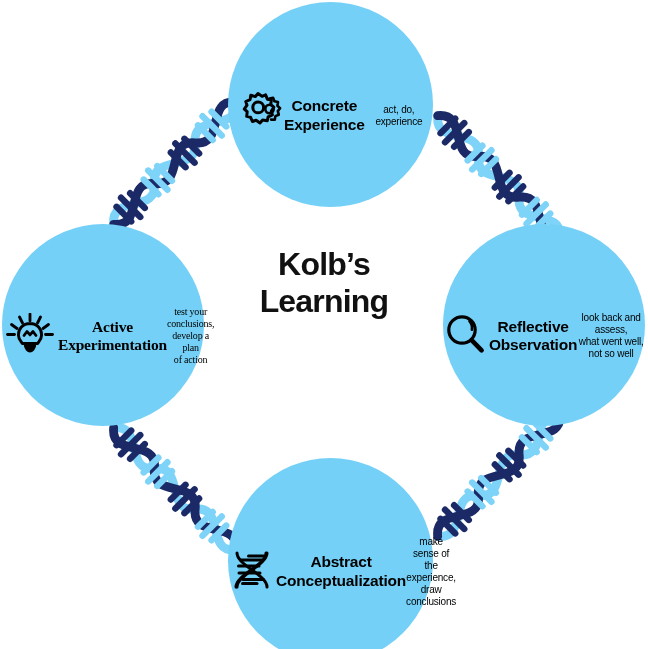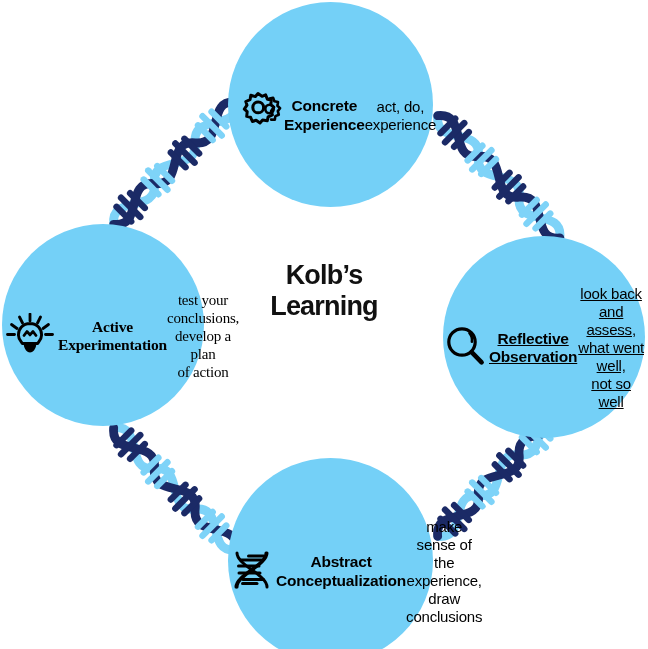--- a/index.html
+++ b/index.html
@@ -41,25 +41,24 @@
   }
   .node-top {
     left: 228px;
     top: 2px;
     width: 205px;
     height: 205px;
     padding-top: 22px;
   }
   .node-right {
     left: 443px;
-    top: 236px;
+    top: 224px;
     width: 202px;
     height: 202px;
     padding-top: 22px;
-    text-decoration: underline;
   }
   .node-bottom {
     left: 228px;
     top: 458px;
     width: 205px;
     height: 205px;
     padding-top: 22px;
   }
   .node-left {
     left: 2px;
@@ -78,34 +77,34 @@
     display: block;
   }
   .node-title {
     font-size: 15.5px;
     font-weight: bold;
     line-height: 1.17;
     letter-spacing: -0.2px;
     max-width: 185px;
   }
   .node-desc {
-    font-size: 15px;
+    font-size: 10px;
     font-weight: normal;
     line-height: 1.2;
     letter-spacing: -0.2px;
     max-width: 192px;
     text-align: center;
   }
   #center-title {
     position: absolute;
     left: 224px;
-    top: 260px;
+    top: 246px;
     width: 200px;
     text-align: center;
-    font-size: 27px;
+    font-size: 32px;
     font-weight: bold;
     line-height: 1.16;
     letter-spacing: -0.8px;
     color: #111111;
   }
   #center-title span {
     display: block;
   }
 </style>
 </head>

